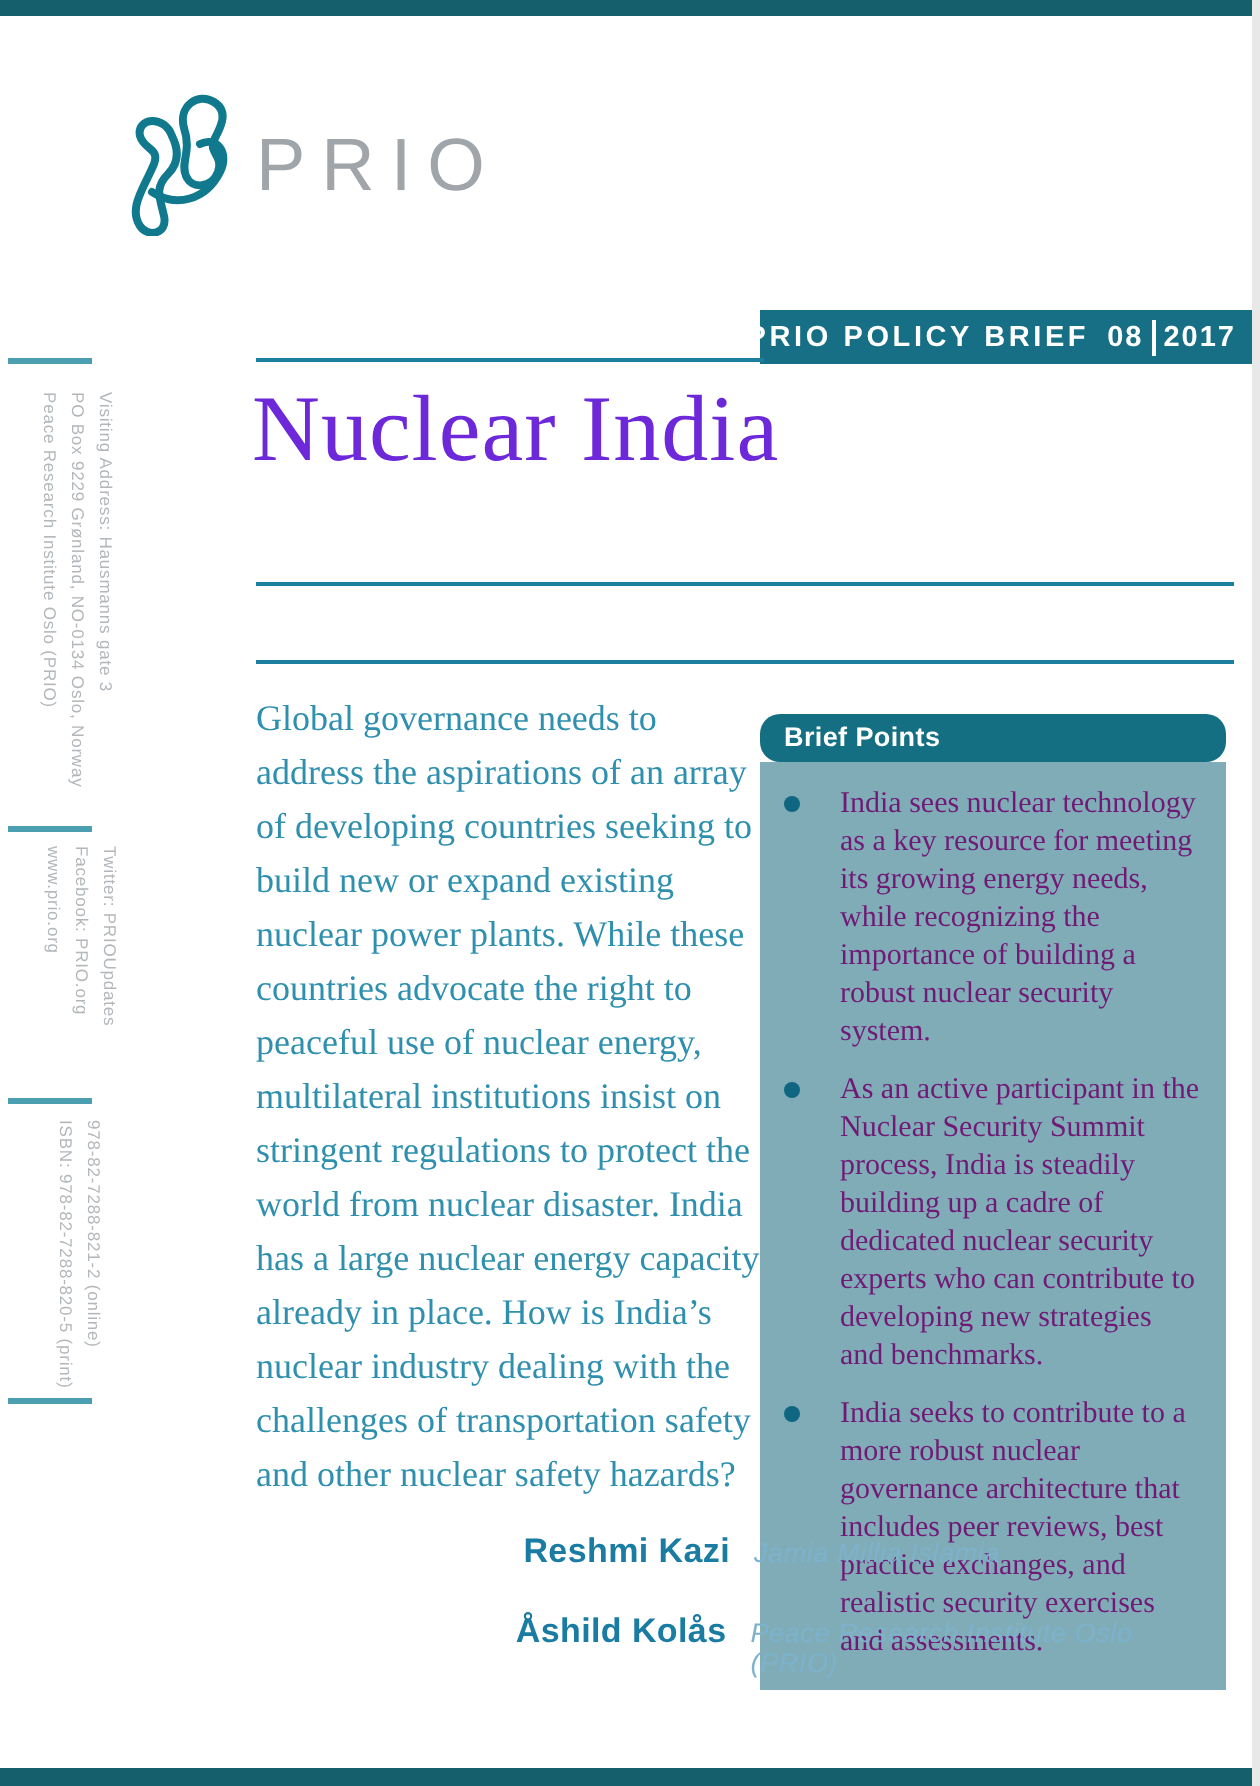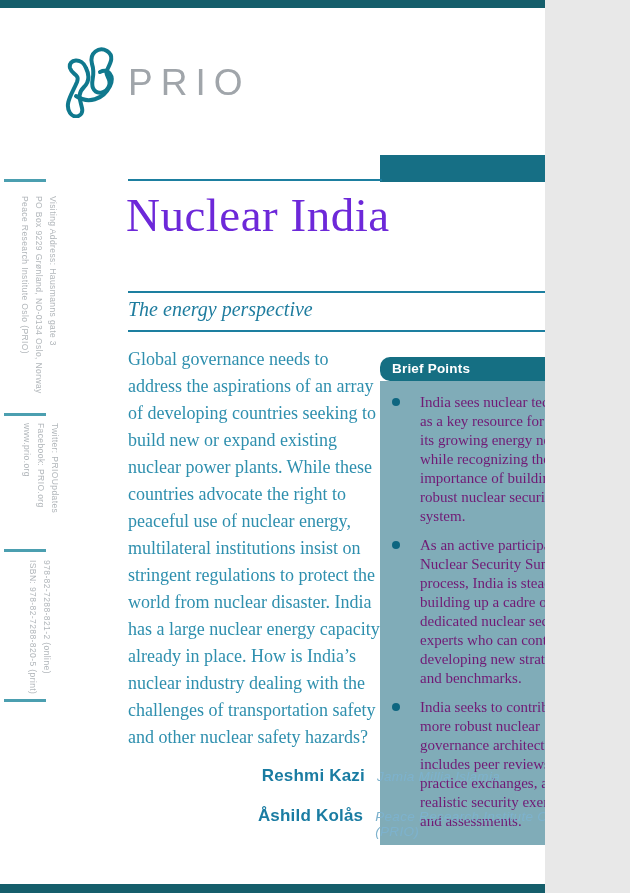--- a/index.html
+++ b/index.html
@@ -1,17 +1,17 @@
 <!DOCTYPE html>
 <html><head>
 <meta charset="utf-8">
 <style>
   html,body{margin:0;padding:0;background:#e8e8e8;}
   .page{
-    position:relative;width:545px;height:893px;background:#ffffff;
+    position:relative;width:626px;height:893px;background:#ffffff;
     overflow:hidden;font-family:"Liberation Sans",sans-serif;
   }
   .topbar{position:absolute;left:0;top:0;width:630px;height:8px;background:#155e6b;}
   .bottombar{position:absolute;left:0;bottom:0;width:630px;height:9px;background:#155e6b;}
 
   
   .logo{position:absolute;left:56px;top:42px;width:260px;height:80px;}
   .logo svg{position:absolute;left:0;top:2px;}
   .brand{
     position:absolute;left:72px;top:20px;font-size:37px;letter-spacing:8px;
@@ -108,37 +108,37 @@
       <g fill="none" stroke="#10798e" stroke-width="4" stroke-linecap="round" stroke-linejoin="round">
         <path d="M30 24 C26 13 12 15 14 24 C16 31 24 30 21 38 C16 50 8 60 14 69 C18 75 28 73 26 64 C24 55 21 50 28 43 C34 37 33 30 30 24 Z"></path>
         <path d="M36 20 C33 9 43 2 51 7 C59 12 54 20 51 26 C48 32 56 34 53 42 C50 50 40 51 37 44 C34 37 40 32 36 20 Z"></path>
         <path d="M20 52 C32 60 47 56 54 42 C59 32 52 24 44 28"></path>
       </g>
     </svg>
     <span class="brand">PRIO</span>
   </div>
 
   <div class="banner">
+    <span>PRIO POLICY BRIEF</span>
     <span class="issue-wrap">
       <span>08</span>
       <span class="divider"></span>
       <span>2017</span>
     </span>
   </div>
 
   <div class="rule rule-header"></div>
   <div class="tick tick-1"></div>
   <div class="tick tick-2"></div>
   <div class="tick tick-3"></div>
   <div class="tick tick-4"></div>
 
   <h1 class="title">Nuclear India</h1>
 
   <div class="rule rule-sub-top"></div>
-  <div class="subtitle">The energy perspective</div>
   <div class="rule rule-sub-bottom"></div>
 
   <div class="vert vert-addr">
     <div>Peace Research Institute Oslo (PRIO)</div>
     <div>PO Box 9229 Grønland, NO-0134 Oslo, Norway</div>
     <div>Visiting Address: Hausmanns gate 3</div>
   </div>
 
   <div class="vert vert-web">
     <div>www.prio.org</div>

